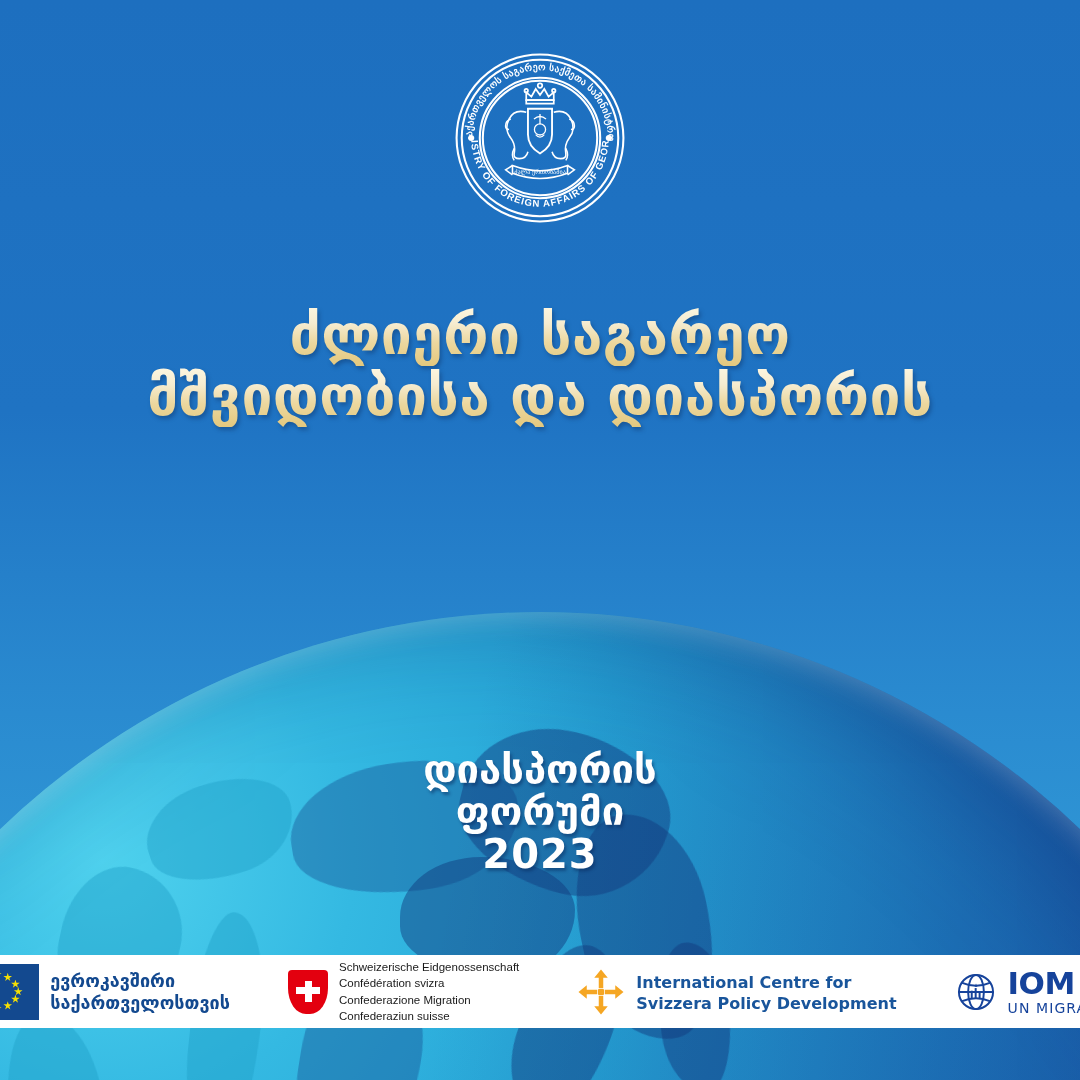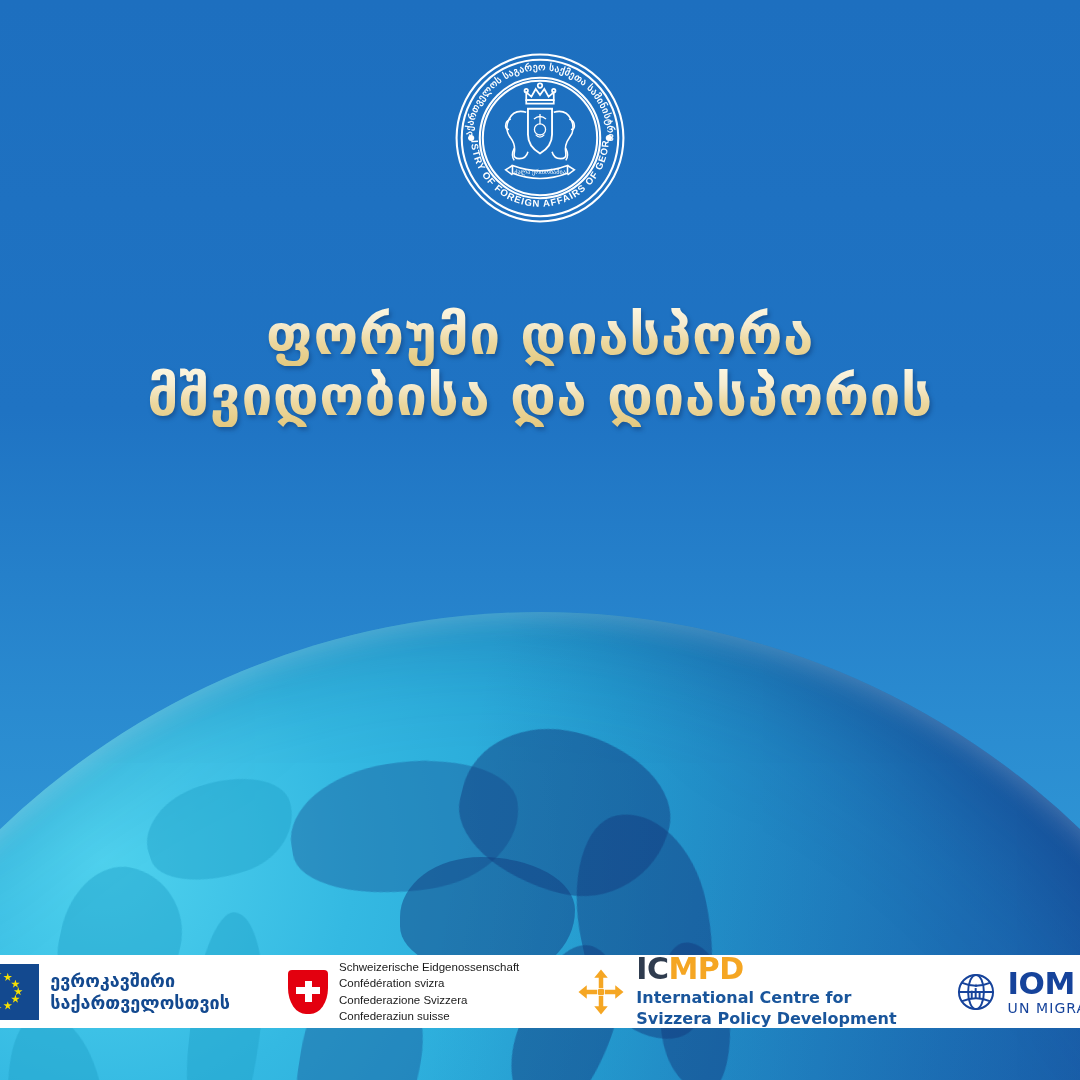--- a/index.html
+++ b/index.html
@@ -316,24 +316,29 @@
       <g fill="none" stroke="#ffffff" stroke-width="1.8">
         <path d="M68 132 q32 12 64 0 l0 9 q-32 12 -64 0 Z"></path>
         <path d="M68 132 l-8 5 l8 6"></path>
         <path d="M132 132 l8 5 l-8 6"></path>
       </g>
       <text x="100" y="141.5" text-anchor="middle" font-size="7.2" fill="#ffffff" font-family="'Liberation Sans',sans-serif">ძალა ერთობაშია</text>
     </svg>
   </div>
 
   <div class="headline">
-    <span class="ln">ფორუმი დიასპორა</span>
+    <span class="ln">ძლიერი საგარეო</span>
     <span class="ln">მშვიდობისა და დიასპორის</span>
   </div>
 
+  <div class="subtitle">
+    <span class="sl">დიასპორის</span>
+    <span class="sl">ფორუმი</span>
+    <span class="yr">2023</span>
+  </div>
 
   <div class="logobar">
 
     <div class="logo">
       <div class="eu-flag">
         <div class="eu-star" style="left:42px; top:11px;"></div>
         <div class="eu-star" style="left:52.5px; top:13.8px;"></div>
         <div class="eu-star" style="left:60.2px; top:20.5px;"></div>
         <div class="eu-star" style="left:63px;  top:28px;"></div>
         <div class="eu-star" style="left:60.2px; top:35.5px;"></div>
@@ -349,37 +354,36 @@
         <div>ევროკავშირი</div>
         <div>საქართველოსთვის</div>
       </div>
     </div>
 
     <div class="logo">
       <div class="ch-shield"></div>
       <div class="ch-text">
         <div>Schweizerische Eidgenossenschaft</div>
         <div>Confédération svizra</div>
-        <div>Confederazione Svizzera</div>
+        <div>Confederazione Migration</div>
         <div>Confederaziun suisse</div>
       </div>
     </div>
 
     <div class="logo">
       <svg class="icmpd-mark" viewBox="0 0 64 64" aria-hidden="true">
         <g fill="#f5a623">
           <path d="M32 2 L41 13 H35 V27 H29 V13 H23 Z"></path>
           <path d="M32 62 L41 51 H35 V37 H29 V51 H23 Z"></path>
           <path d="M2 32 L13 23 V29 H27 V35 H13 V41 Z"></path>
           <path d="M62 32 L51 23 V29 H37 V35 H51 V41 Z"></path>
           <rect x="28" y="28" width="8" height="8" rx="1.2"></rect>
         </g>
       </svg>
       <div class="icmpd-text">
-        <div class="icmpd-word"><span class="ic">IC</span><span class="mpd">MPD</span></div>
         <div class="icmpd-sub">
           <div>International Centre for</div>
           <div>Svizzera Policy Development</div>
         </div>
       </div>
     </div>
 
     <div class="logo">
       <svg class="iom-mark" viewBox="0 0 64 64" aria-hidden="true">
         <g fill="none" stroke="#16439b" stroke-width="3">

